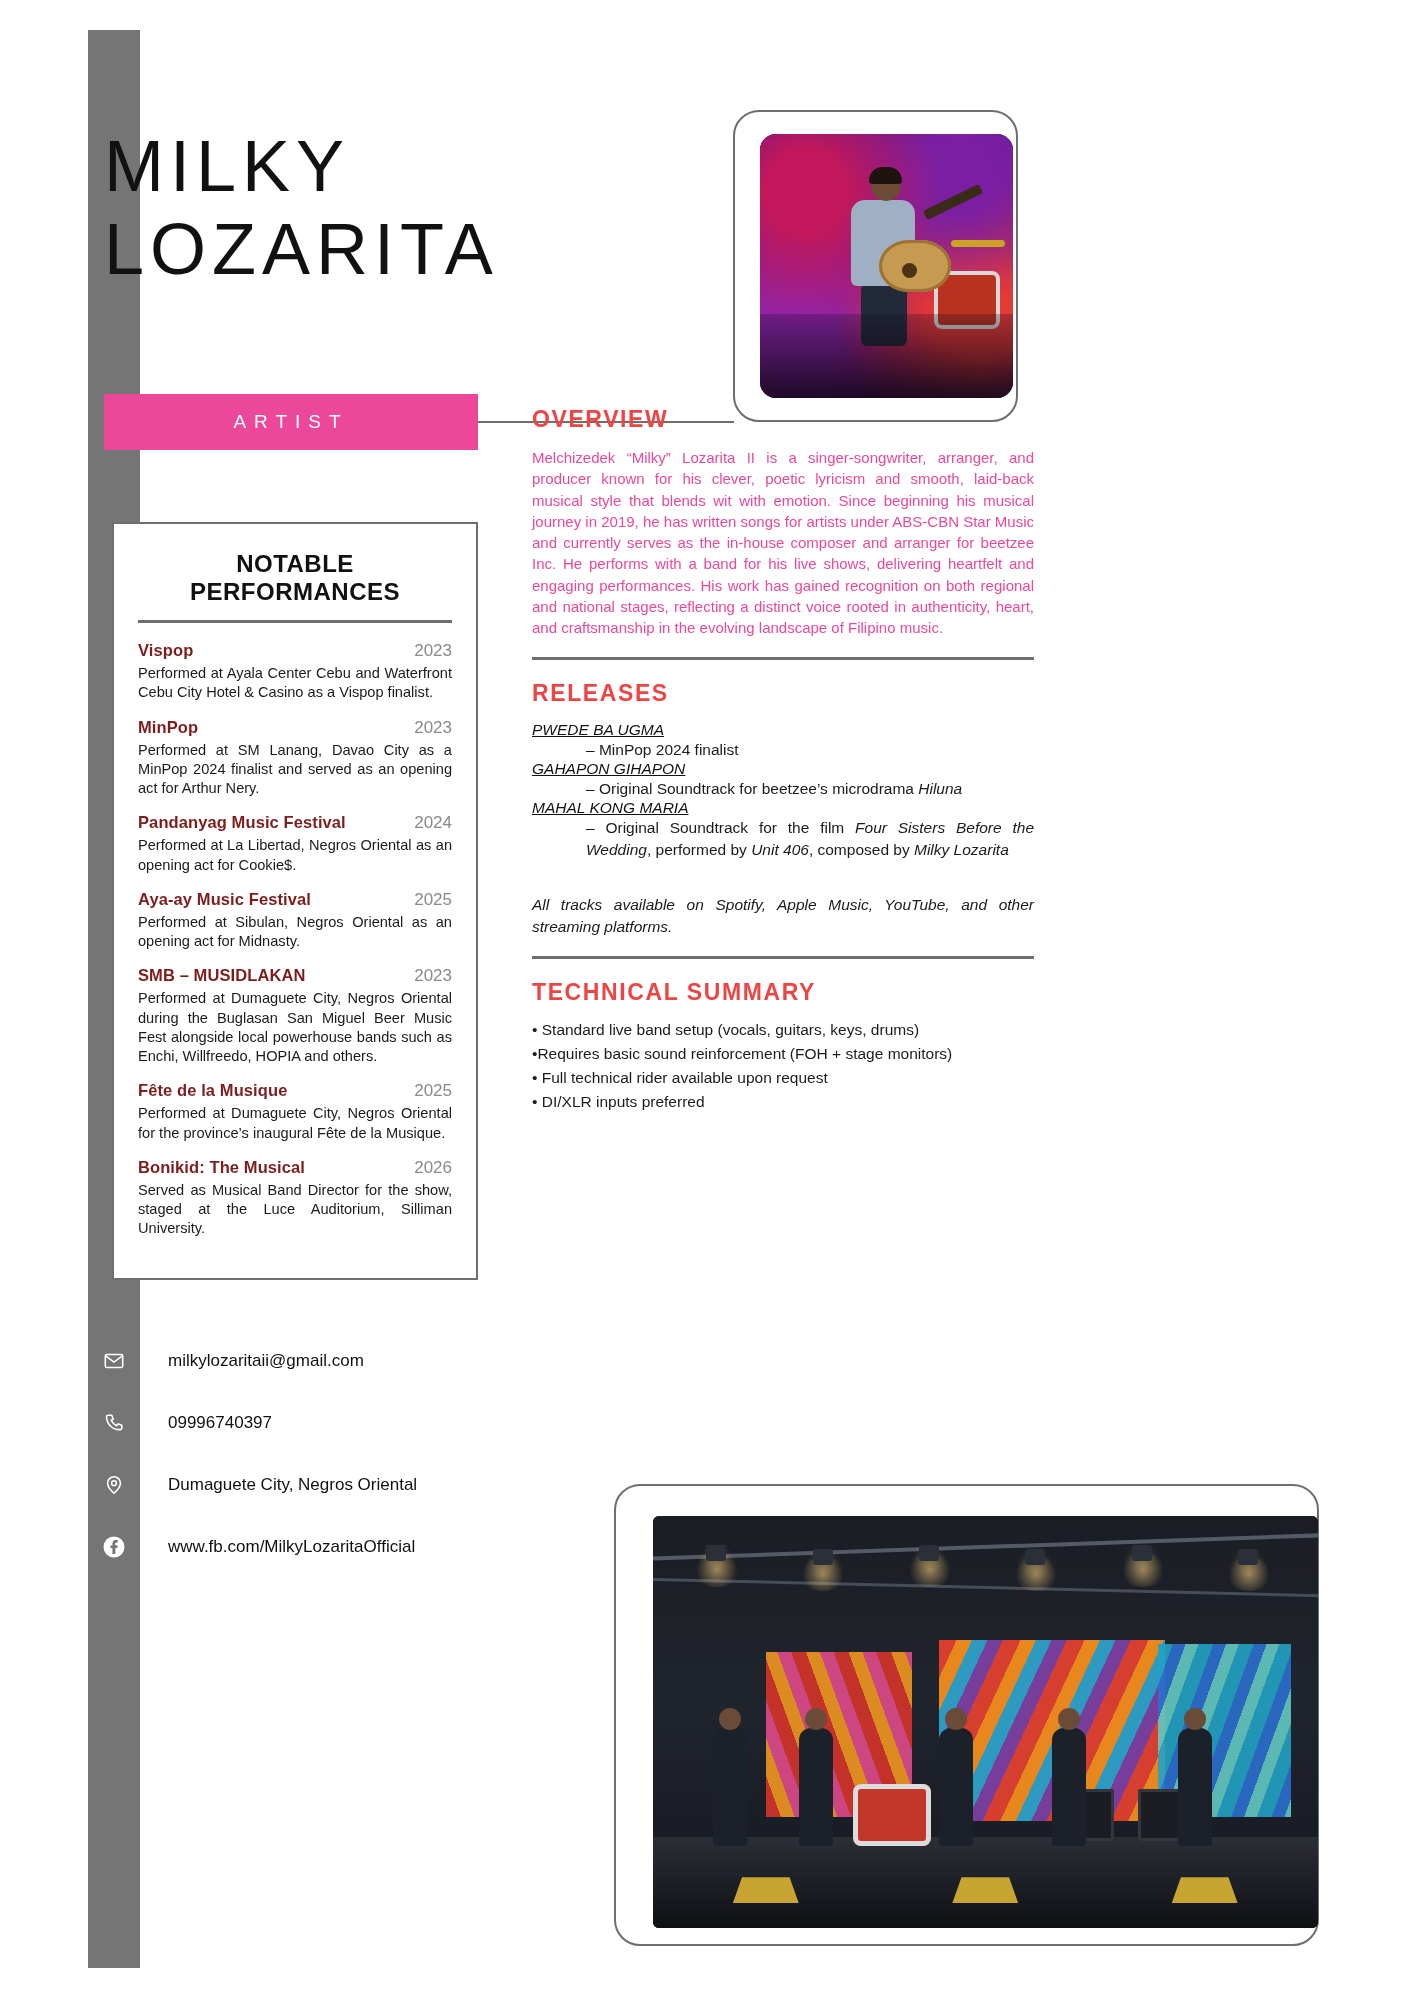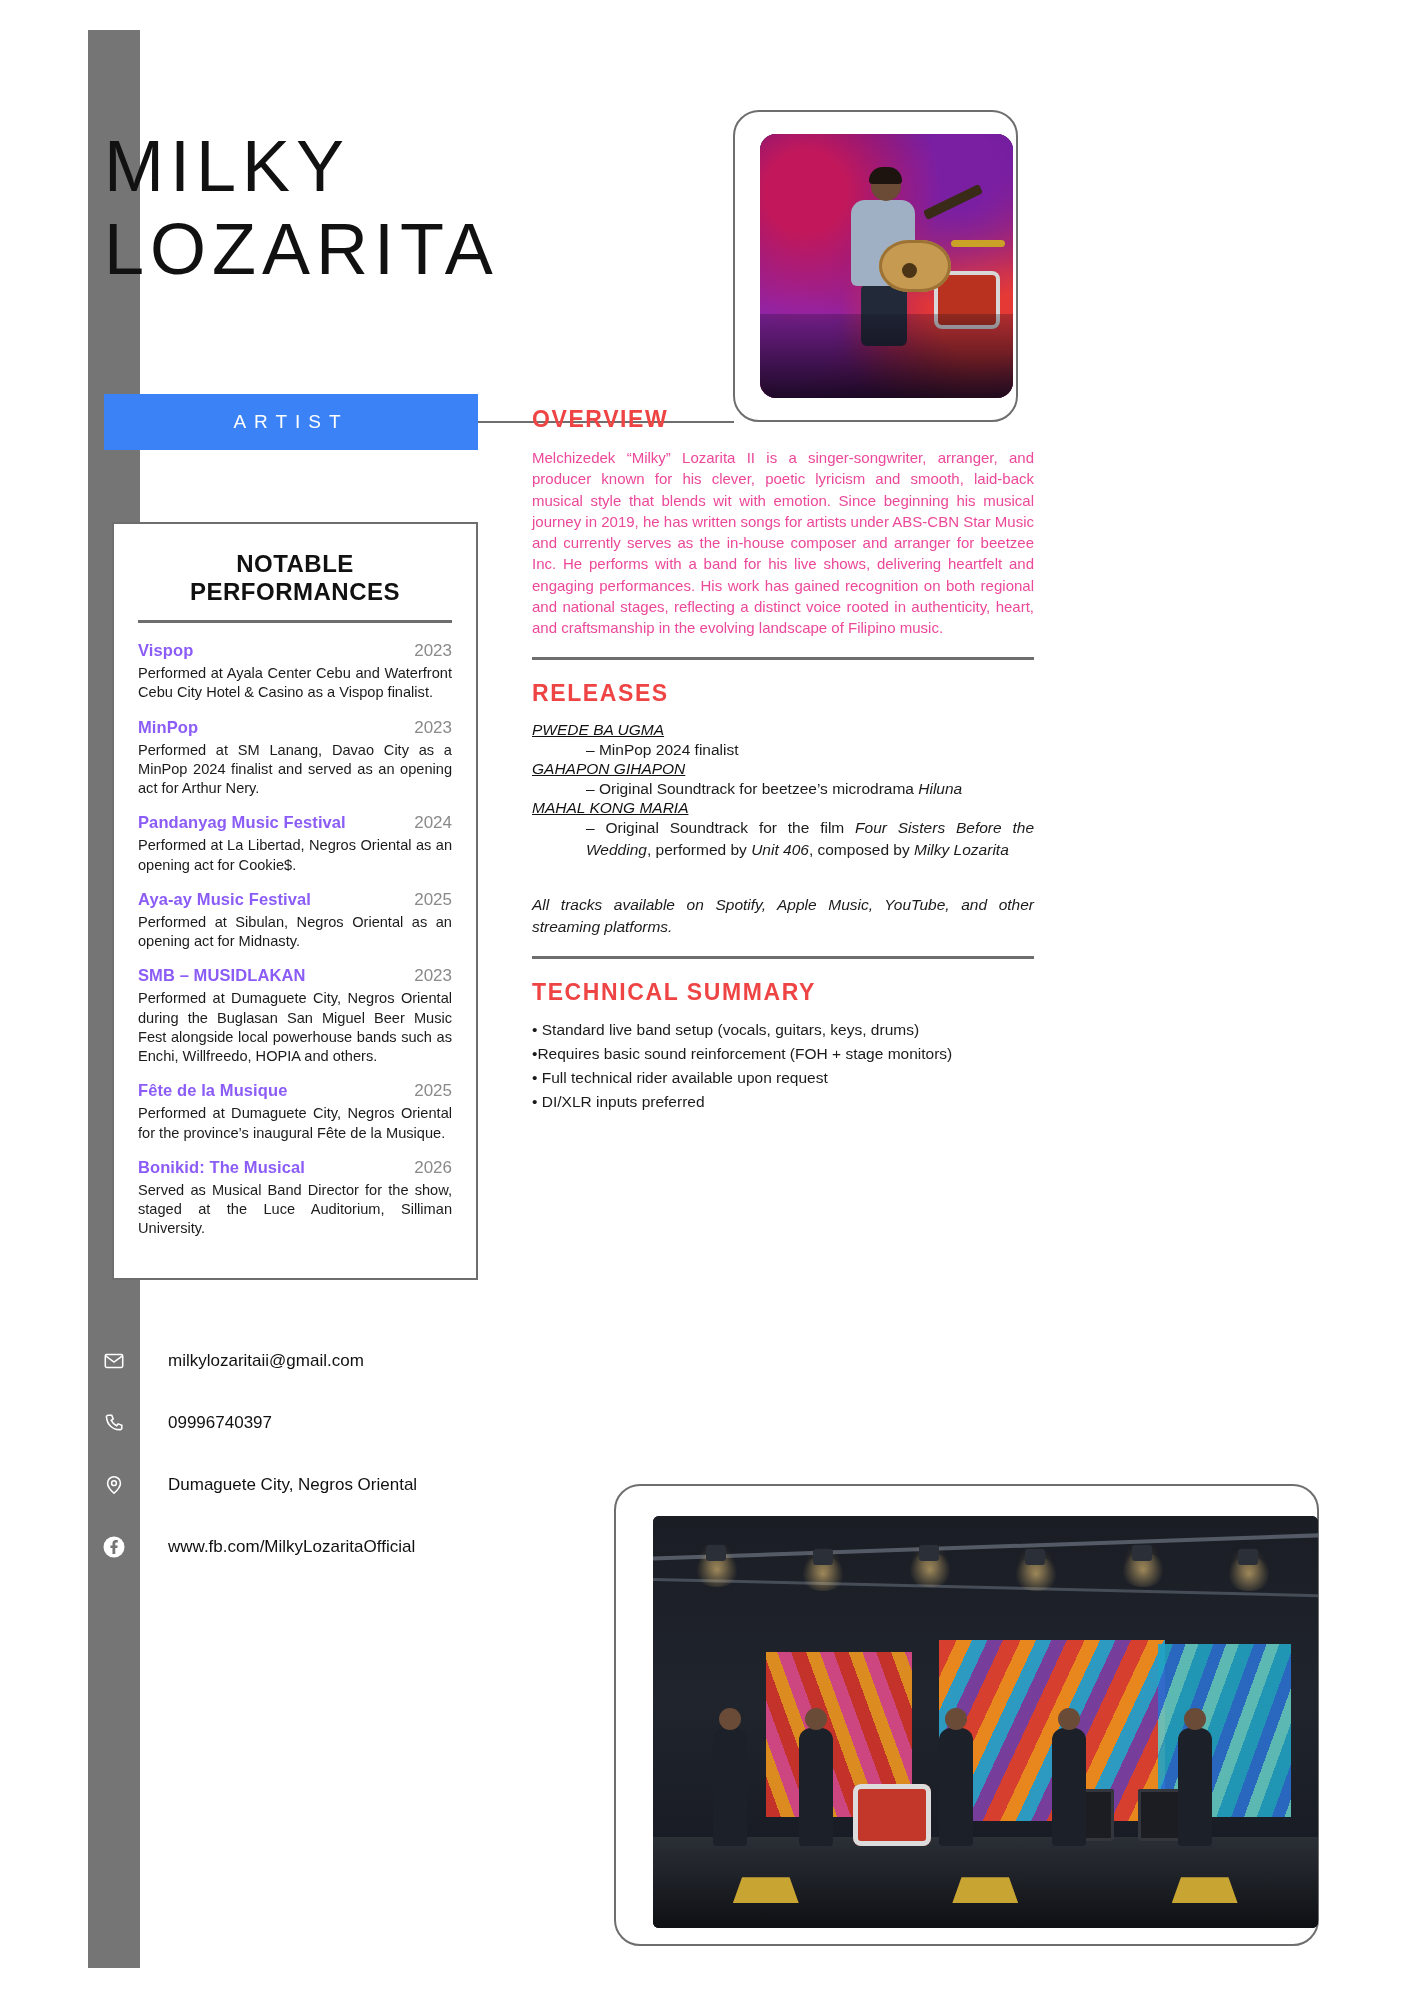--- a/index.html
+++ b/index.html
@@ -47,21 +47,21 @@
     white-space: nowrap;
   }
 
   
   .artist-bar {
     position: absolute;
     left: 104px;
     top: 394px;
     width: 374px;
     height: 56px;
-    background: #3b82f6;
+    background: #ec4899;
     display: flex;
     align-items: center;
     justify-content: center;
     text-align: right;
   }
   .artist-bar span {
     color: #ffffff;
     font-size: 19px;
     letter-spacing: 8px;
     font-weight: 400;
@@ -185,21 +185,21 @@
   .perf-item { margin-bottom: 15px; }
   .perf-head {
     display: flex;
     align-items: baseline;
     justify-content: space-between;
     gap: 8px;
   }
   .perf-name {
     font-size: 16.5px;
     font-weight: 700;
-    color: #8b5cf6;
+    color: #7f1d1d;
     letter-spacing: .1px;
   }
   .perf-year {
     font-size: 17px;
     font-weight: 400;
     color: #8a8a8a;
     white-space: nowrap;
   }
   .perf-desc {
     margin-top: 3px;

